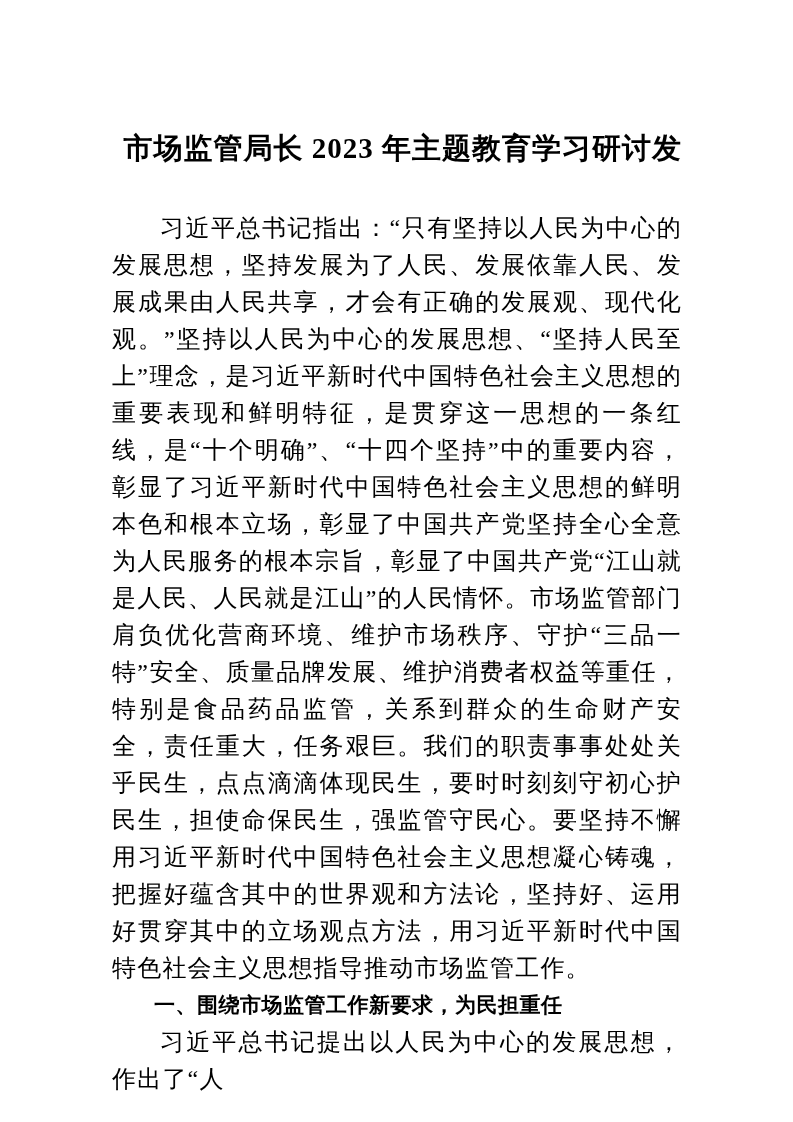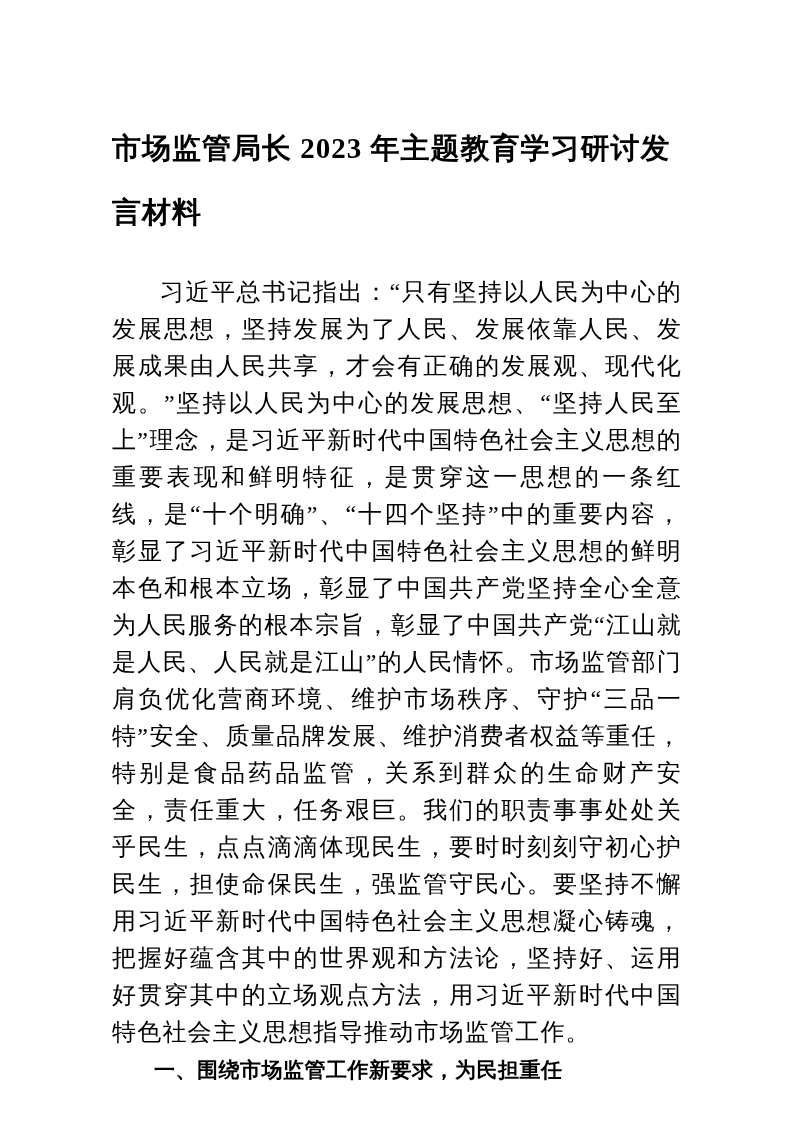--- a/index.html
+++ b/index.html
@@ -20,50 +20,50 @@
   .content {
     position: absolute;
     left: 112px;
     top: 116px;
     width: 570px;
   }
   .doc-title {
     font-size: 29px;
     font-weight: bold;
     line-height: 64px;
-    text-align: left;
+    text-align: right;
     letter-spacing: 1px;
     margin: 0 0 30px 0;
   }
   .doc-title .title-line {
     display: block;
   }
   p.body-par {
     font-size: 24px;
     line-height: 37px;
     letter-spacing: 1.2px;
     text-align: justify;
     text-indent: 2em;
     margin: 0;
   }
   p.heading-par {
-    font-family: Liberation Sans, sans-serif;
+    font-family: Liberation Serif, serif;
     font-size: 21px;
     font-weight: bold;
     line-height: 37px;
     letter-spacing: 0.5px;
     text-indent: 2em;
     margin: 0;
   }
 </style>
 </head>
 <body>
 
 <div class="page">
   <div class="content">
     <h1 class="doc-title">
       <span class="title-line">市场监管局长 2023 年主题教育学习研讨发</span>
-      <span class="title-line">言材料</span>
     </h1>
     <p class="body-par">习近平总书记指出：“只有坚持以人民为中心的发展思想，坚持发展为了人民、发展依靠人民、发展成果由人民共享，才会有正确的发展观、现代化观。”坚持以人民为中心的发展思想、“坚持人民至上”理念，是习近平新时代中国特色社会主义思想的重要表现和鲜明特征，是贯穿这一思想的一条红线，是“十个明确”、“十四个坚持”中的重要内容，彰显了习近平新时代中国特色社会主义思想的鲜明本色和根本立场，彰显了中国共产党坚持全心全意为人民服务的根本宗旨，彰显了中国共产党“江山就是人民、人民就是江山”的人民情怀。市场监管部门肩负优化营商环境、维护市场秩序、守护“三品一特”安全、质量品牌发展、维护消费者权益等重任，特别是食品药品监管，关系到群众的生命财产安全，责任重大，任务艰巨。我们的职责事事处处关乎民生，点点滴滴体现民生，要时时刻刻守初心护民生，担使命保民生，强监管守民心。要坚持不懈用习近平新时代中国特色社会主义思想凝心铸魂，把握好蕴含其中的世界观和方法论，坚持好、运用好贯穿其中的立场观点方法，用习近平新时代中国特色社会主义思想指导推动市场监管工作。</p>
     <p class="heading-par">一、围绕市场监管工作新要求，为民担重任</p>
+    <p class="body-par">习近平总书记提出以人民为中心的发展思想，作出了“人</p>
   </div>
 </div>
 
 </body></html>

